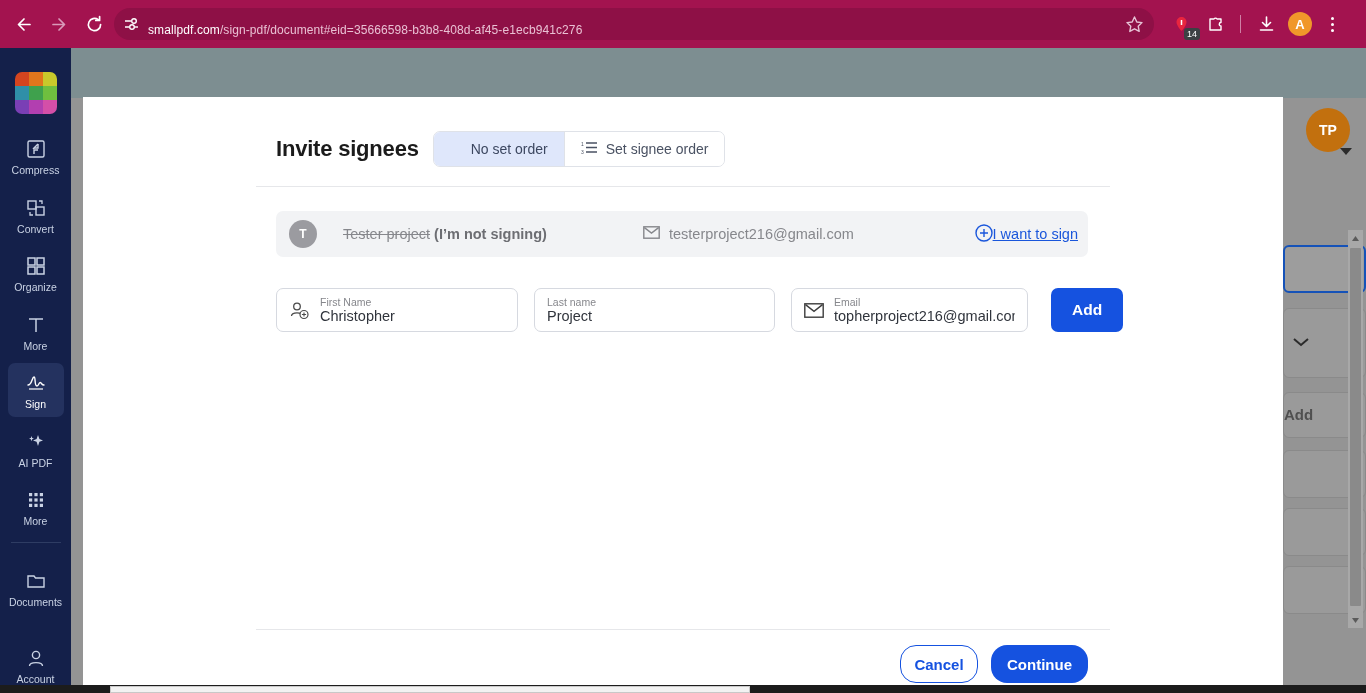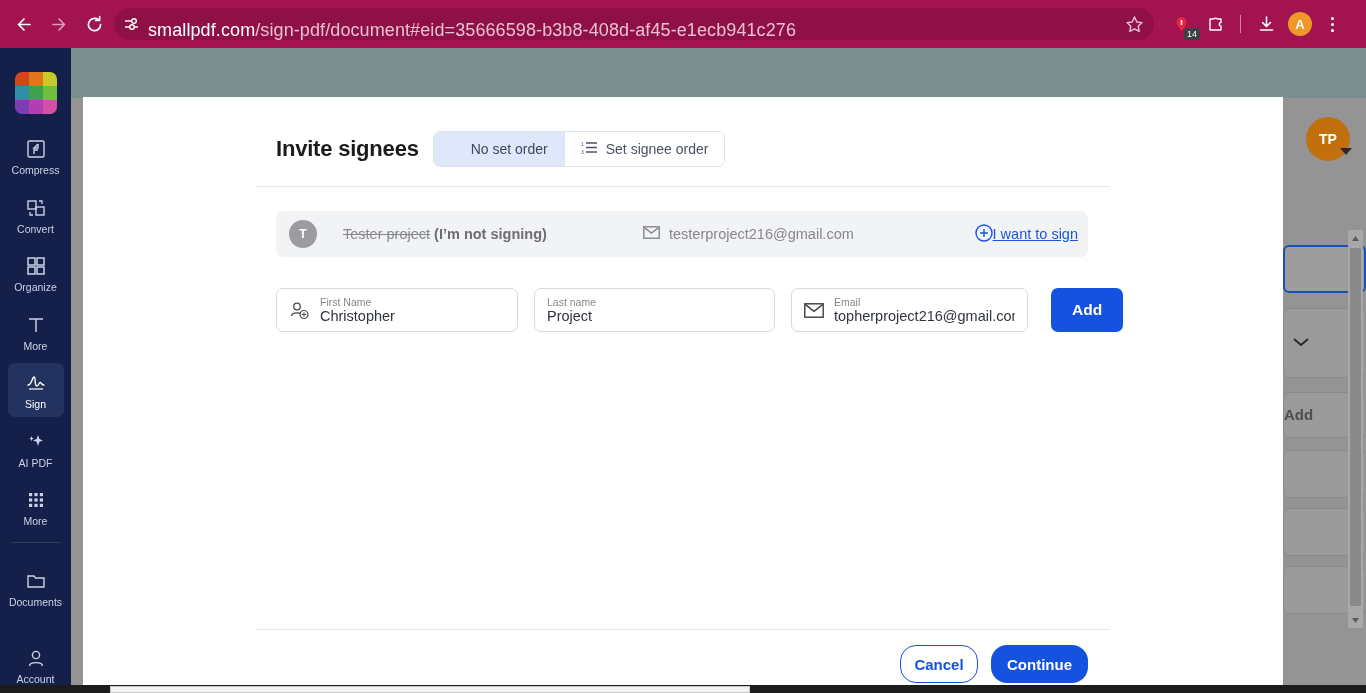--- a/index.html
+++ b/index.html
@@ -26,21 +26,21 @@
   .fwd-btn { left:44px; }
   .reload-btn { left:80px; }
 
   .omnibox {
     position:absolute; left:114px; top:8px; width:1040px; height:32px;
     background:#8e1046; border-radius:16px;
     display:flex; align-items:center;
   }
   .omni-icon { width:34px; display:flex; align-items:center; justify-content:center; }
   .omni-url {
-    font-size:18px; color:#ffffff; white-space:nowrap; overflow:hidden;
+    font-size:12px; color:#ffffff; white-space:nowrap; overflow:hidden;
     letter-spacing:0.1px;
     margin-top:12px;
   }
   .omni-url .host { color:#ffffff; }
   .omni-url .path { color:#e9c0d3; }
   .star-btn { position:absolute; left:1120px; top:10px; width:28px; height:28px;
               display:flex; align-items:center; justify-content:center; }
 
   .ext-icons { position:absolute; left:1166px; top:8px; height:32px; display:flex; align-items:center; gap:4px;}
   .ext-item { position:relative; width:30px; height:30px; display:flex; align-items:center; justify-content:center; }
@@ -78,21 +78,21 @@
   .rail-item {
     width:56px; padding:9px 0 7px; margin-top:5px;
     display:flex; flex-direction:column; align-items:center; gap:5px;
     border-radius:7px; font-size:10.5px; color:#c9d2e4; line-height:1;
   }
   .rail-item.active { background:#24325f; color:#ffffff; }
   .rail-item svg { display:block; }
 
   
   .bg-avatar {
-    position:absolute; left:1306px; top:117px; width:44px; height:44px;
+    position:absolute; left:1306px; top:108px; width:44px; height:44px;
     border-radius:50%; background:#c2700e; color:#fff;
     display:flex; align-items:center; justify-content:center;
     font-size:14px; font-weight:bold;
   }
   .bg-caret { position:absolute; left:1340px; top:148px; width:0;height:0;
     border-left:6px solid transparent;border-right:6px solid transparent;border-top:7px solid #2b2b2b; }
   .bg-field { position:absolute; background:#9a9a9a; border:1px solid #8a8a8a; border-radius:6px; }
   .bg-field.focus { border:2px solid #1552b8; background:#9d9d9d; }
   .bg-chevron { position:absolute; }
   .bg-add { position:absolute; font-size:15px; font-weight:bold; color:#4f4f4f; }

